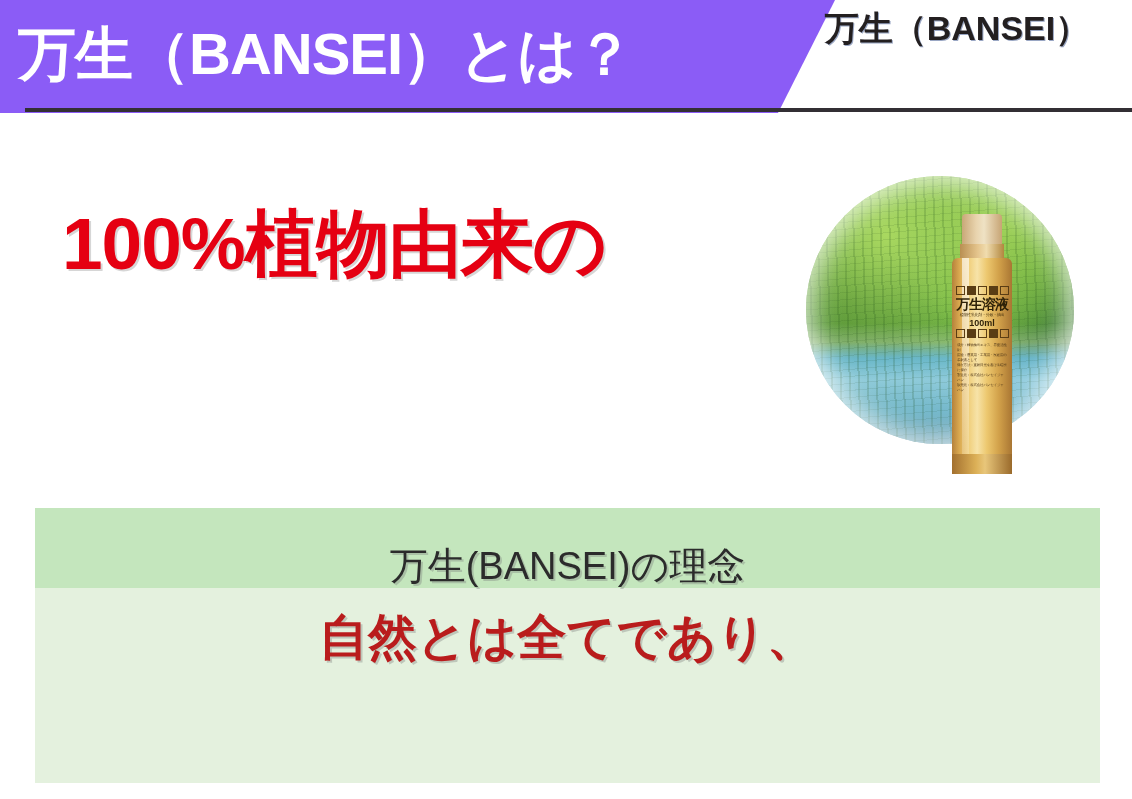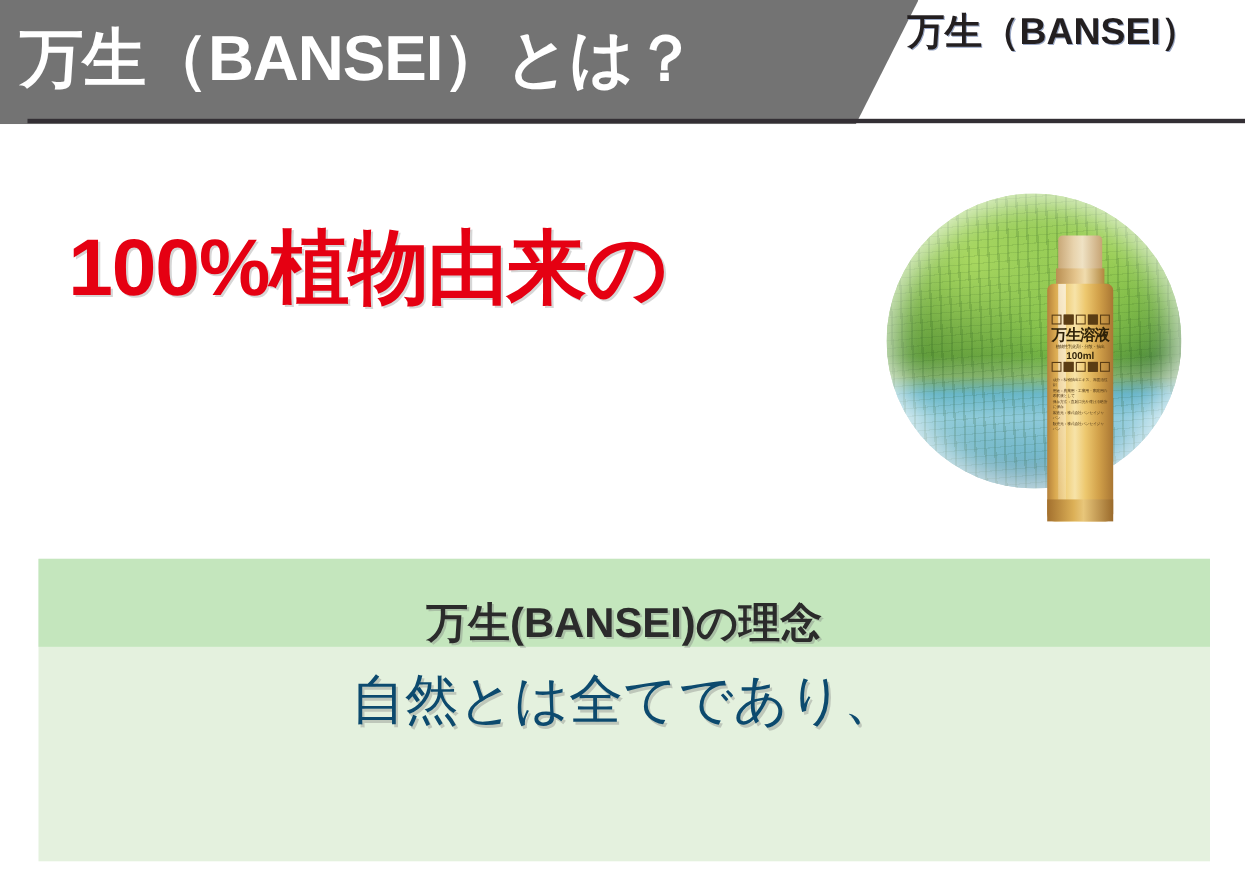--- a/index.html
+++ b/index.html
@@ -17,21 +17,21 @@
     -webkit-font-smoothing: antialiased;
   }
 
   
   .banner {
     position: absolute;
     left: 0;
     top: 0;
     width: 835px;
     height: 113px;
-    background: #737373;
+    background: #8b5cf6;
     clip-path: polygon(0 0, 835px 0, 778px 113px, 0 113px);
   }
   .banner-title {
     position: absolute;
     left: 18px;
     top: 6px;
     font-size: 58px;
     font-weight: bold;
     color: #ffffff;
     letter-spacing: -1px;
@@ -278,35 +278,35 @@
   }
   .philosophy-header {
     height: 80px;
     background: #c4e6bd;
     display: flex;
     align-items: center;
     justify-content: center;
   }
   .philosophy-header-text {
     font-size: 38px;
-    font-weight: bold;
+    font-weight: normal;
     color: #2b2b2b;
     letter-spacing: 0px;
     white-space: nowrap;
     text-shadow: 2px 2px 0 rgba(120,120,120,0.35);
     margin-top: 36px;
   }
   .philosophy-body {
     padding-top: 16px;
     text-align: center;
   }
   .philosophy-line {
     font-size: 49px;
-    font-weight: normal;
-    color: #0c4a6e;
+    font-weight: bold;
+    color: #b91c1c;
     line-height: 67px;
     letter-spacing: 0px;
     white-space: nowrap;
     text-shadow: 2px 2px 0 rgba(120,120,120,0.35);
   }
 </style>
 </head>
 <body>
 
 <div class="banner">

